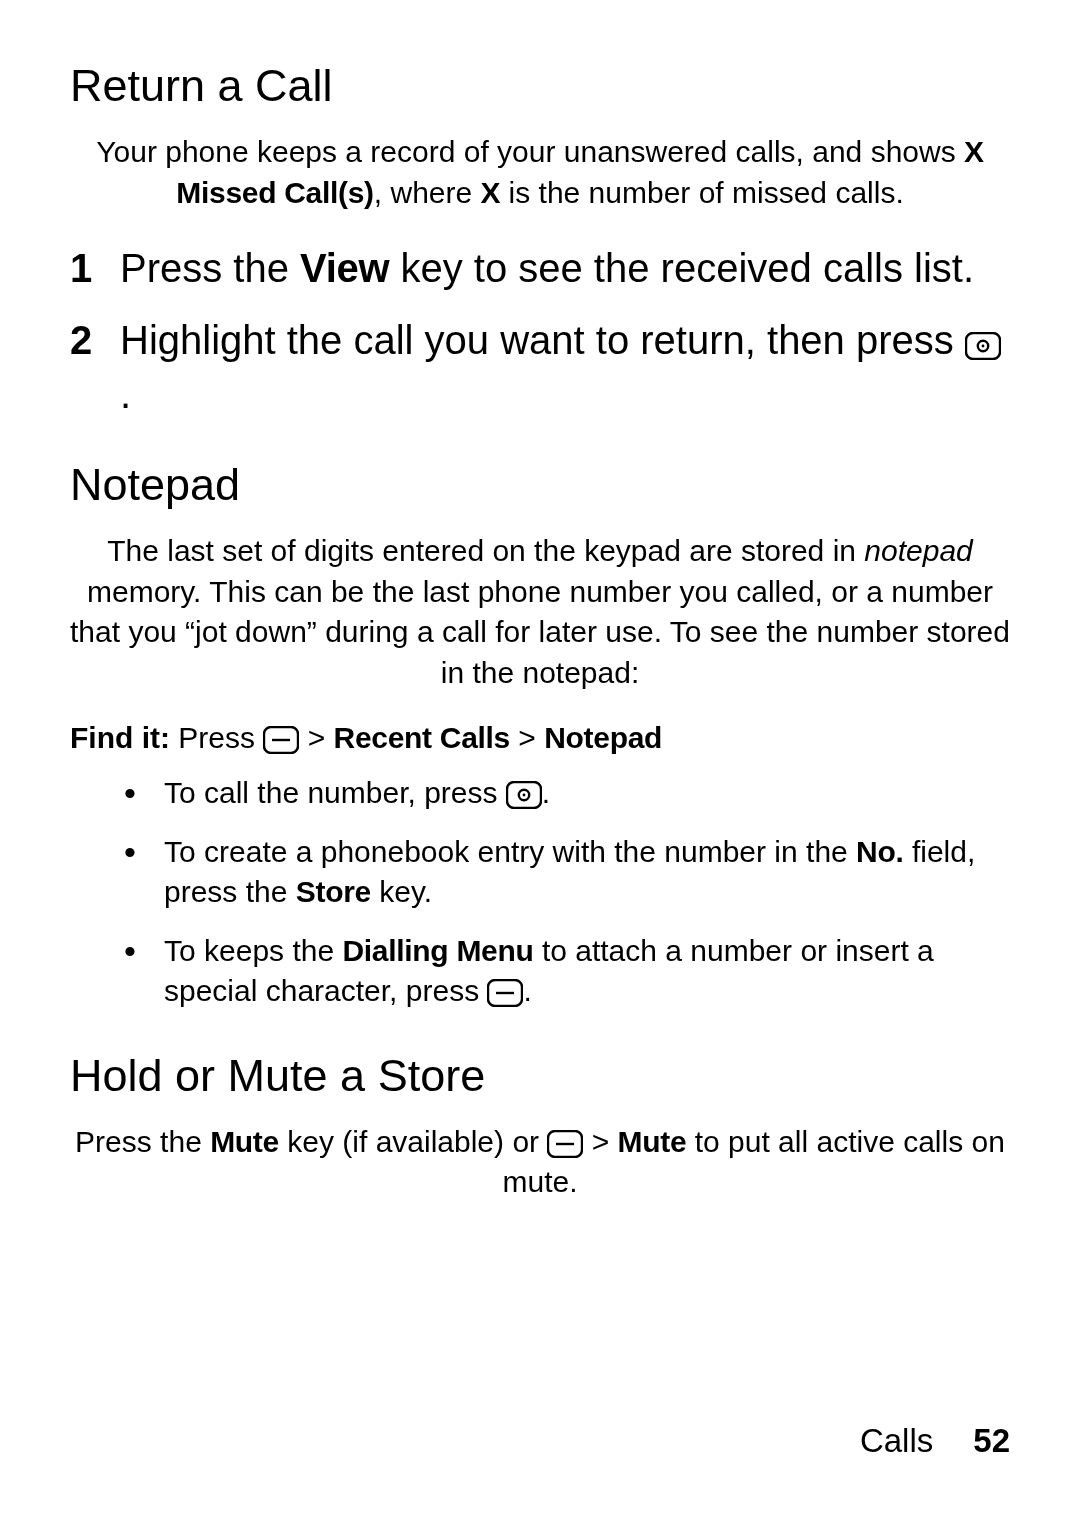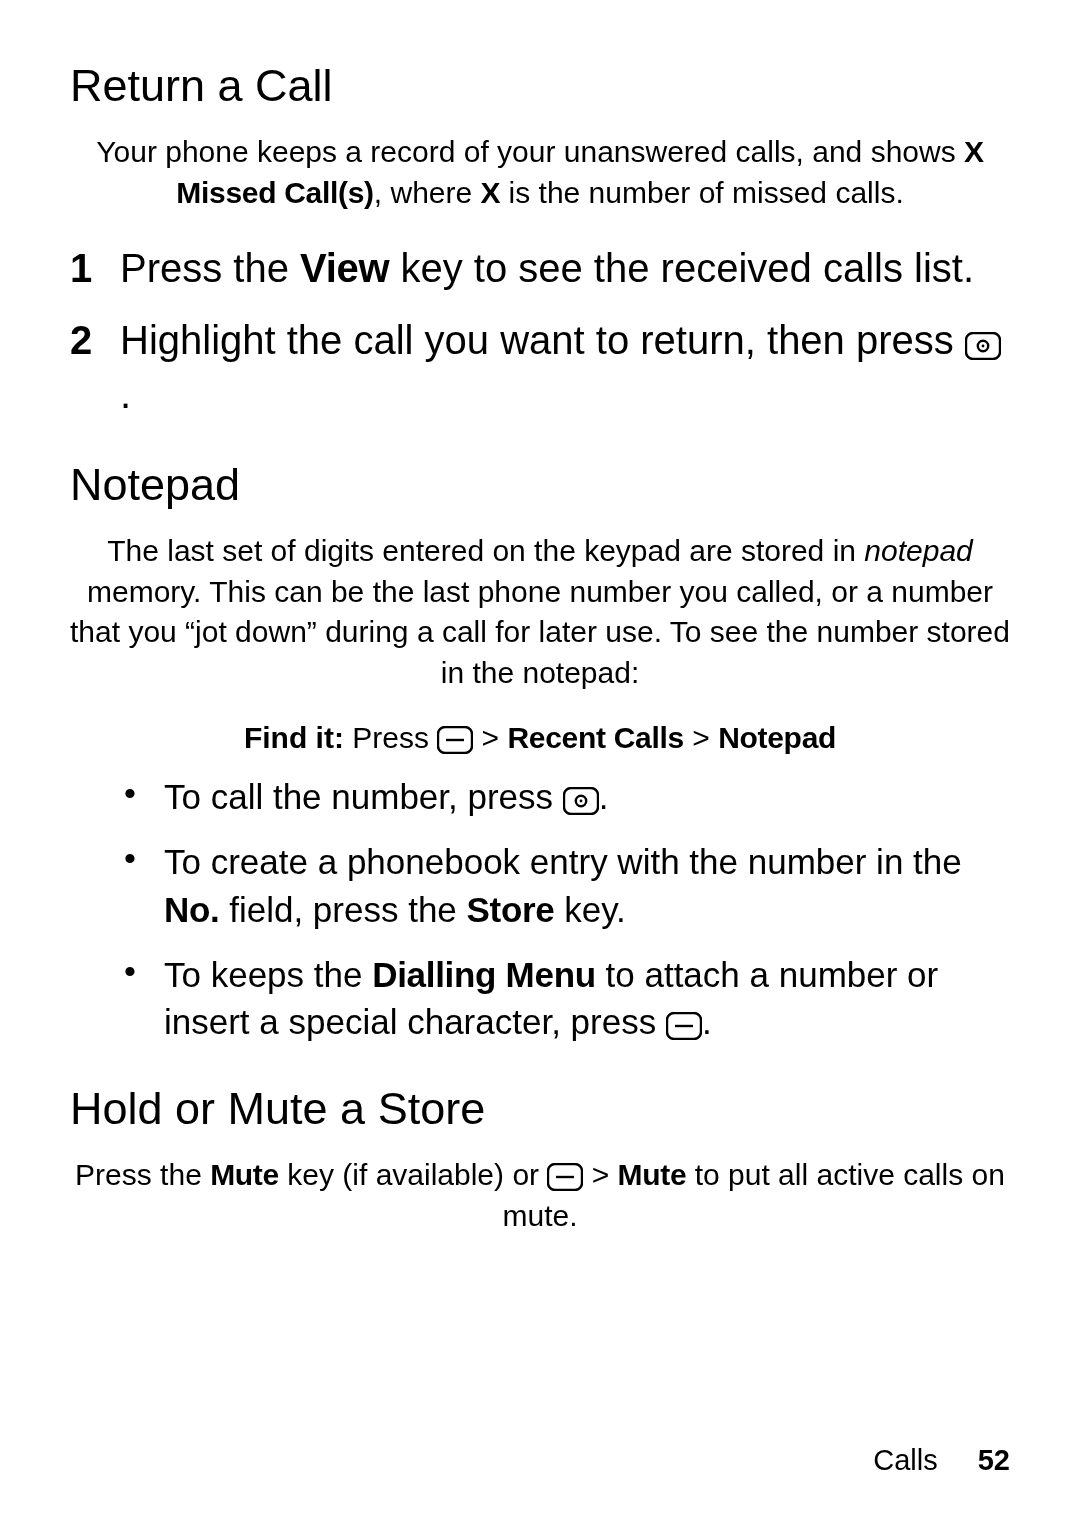--- a/index.html
+++ b/index.html
@@ -55,49 +55,48 @@
     left: 0;
     top: 0;
     font-weight: 700;
     font-family: "Arial Narrow", Arial, sans-serif;
     font-stretch: condensed;
   }
 
   p.findit {
     font-size: 30px;
     margin: 0 0 18px 0;
-    text-align: center;
   }
   p.findit .label { font-weight: 700; }
 
   ul.bul {
     list-style: none;
     margin: 0 0 38px 0;
     padding: 0 0 0 54px;
   }
   ul.bul > li {
-    font-size: 35px;
+    font-size: 30px;
     line-height: 1.35;
     position: relative;
     padding-left: 40px;
     margin-bottom: 18px;
   }
   ul.bul > li::before {
     content: "•";
     position: absolute;
     left: 0;
     top: -2px;
     font-size: 34px;
   }
 
   .footer {
     position: absolute;
-    bottom: 44px;
+    bottom: 61px;
     right: 70px;
-    font-size: 29px;
+    font-size: 33px;
   }
   .footer .pn { font-weight: 700; margin-left: 40px; }
 
   
   svg.key-icon {
     display: inline-block;
     vertical-align: -6px;
     width: 36px;
     height: 28px;
   }

